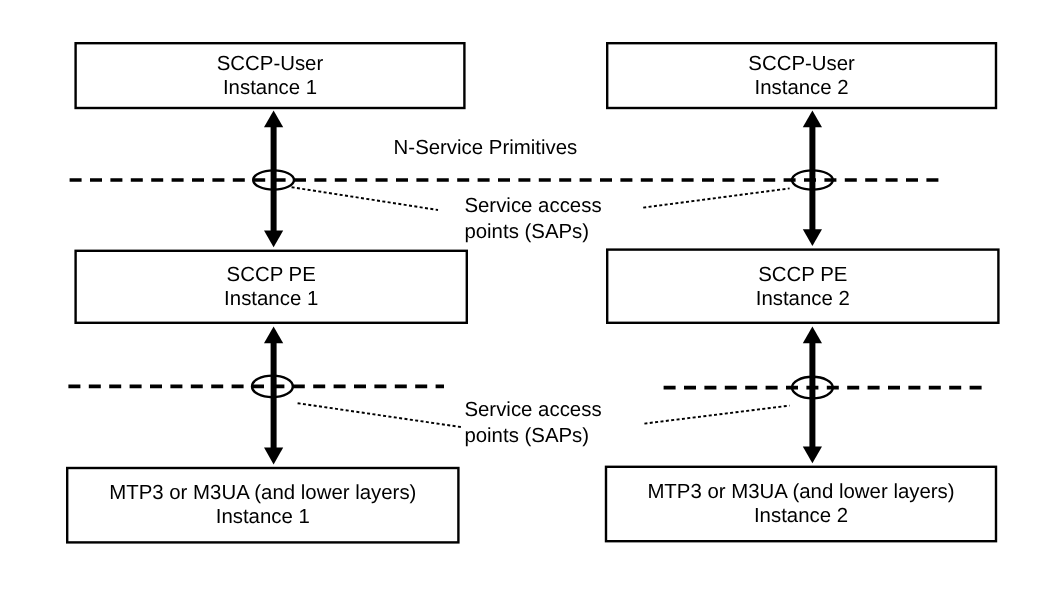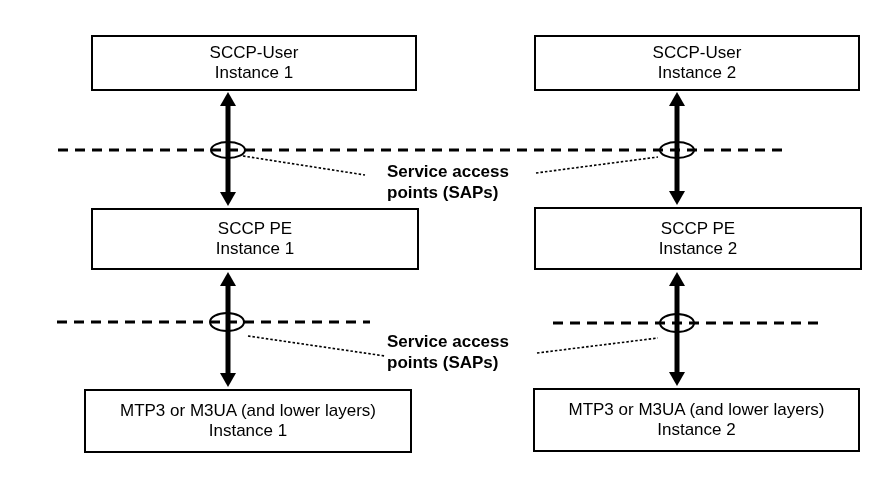--- a/index.html
+++ b/index.html
@@ -3,24 +3,24 @@
 <meta charset="utf-8">
 <style>
   html,body{margin:0;padding:0;background:#ffffff;}
   body{width:883px;height:492px;font-family:"Liberation Sans",sans-serif;}
   .canvas{position:relative;width:883px;height:492px;background:#ffffff;overflow:hidden;}
   .connectors{position:absolute;left:0;top:0;z-index:1;}
   .box{
     position:absolute;z-index:2;box-sizing:border-box;
     border:2px solid #000;background:#fff;color:#000;
     display:flex;flex-direction:column;align-items:center;justify-content:center;
-    font-size:17px;line-height:20px;text-align:center;margin-left:29px;
+    font-size:17px;line-height:20px;text-align:center;
   }
   .lbl{position:absolute;z-index:2;color:#000;font-size:17px;line-height:21px;white-space:nowrap;}
-  .lbl.two span{display:block;font-weight:bold;}
+  .lbl.two span{display:block;}
   .dash{stroke:#000;stroke-width:3;stroke-dasharray:10 7;fill:none;}
   .leader{stroke:#000;stroke-width:1.6;stroke-dasharray:2.5 2;fill:none;}
   .shaft{stroke:#000;stroke-width:5;}
   .head{fill:#000;stroke:none;}
   .sap{fill:none;stroke:#000;stroke-width:2;}
 </style>
 </head>
 <body>
 
 <div class="canvas">
@@ -83,20 +83,21 @@
 
   <div class="box" style="left:55px;top:389px;width:328px;height:64px">
     <span>MTP3 or M3UA (and lower layers)</span>
     <span>Instance 1</span>
   </div>
   <div class="box" style="left:504px;top:388px;width:327px;height:64px">
     <span>MTP3 or M3UA (and lower layers)</span>
     <span>Instance 2</span>
   </div>
 
+  <div class="lbl" style="left:328px;top:112px">N-Service Primitives</div>
 
   <div class="lbl two" style="left:387px;top:161px">
     <span>Service access</span>
     <span>points (SAPs)</span>
   </div>
 
 
   <div class="lbl two" style="left:387px;top:331px">
     <span>Service access</span>
     <span>points (SAPs)</span>

